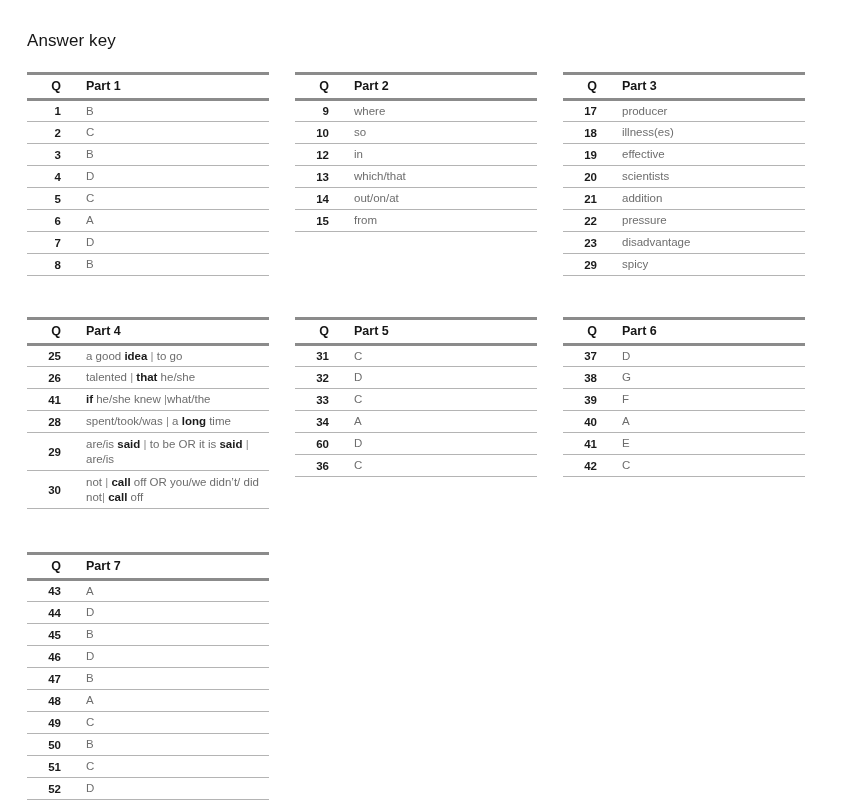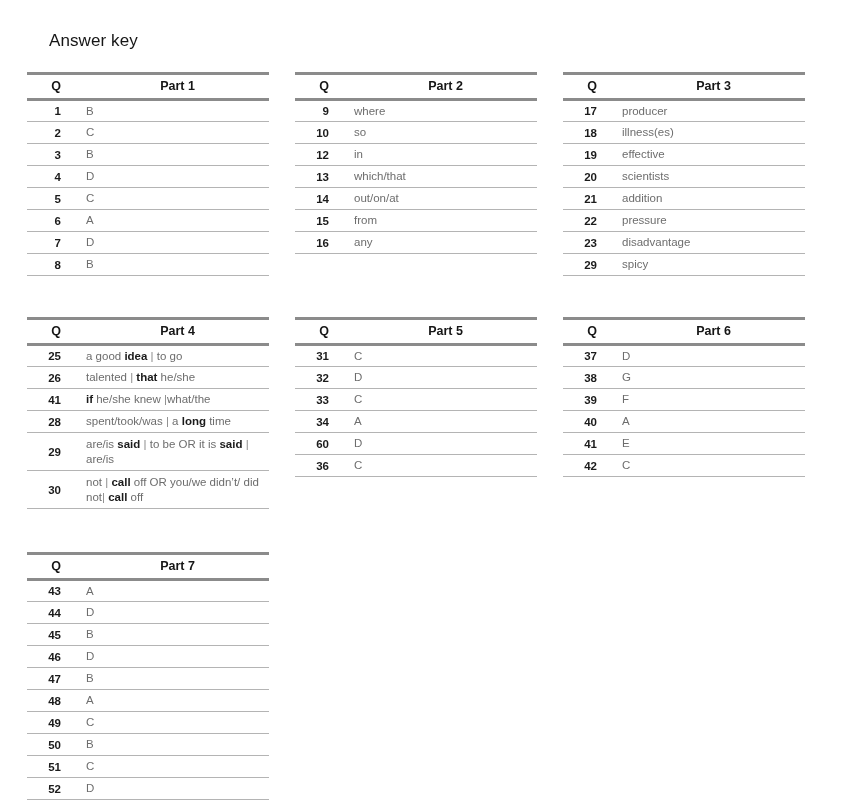--- a/index.html
+++ b/index.html
@@ -17,21 +17,20 @@
   }
 
   #page-title {
     position: absolute;
     left: 27px;
     top: 20px;
     font-size: 17px;
     font-weight: 400;
     color: #161616;
     letter-spacing: 0.1px;
-    margin-left: 22px;
   }
 
   .key-table {
     position: absolute;
     width: 242px;
     border-collapse: collapse;
     table-layout: fixed;
   }
 
   .key-table col.col-q { width: 40px; }
@@ -46,21 +45,21 @@
     padding: 4px 0 5px 0;
     height: 19px;
     box-sizing: border-box;
   }
 
   .key-table thead th.th-q {
     text-align: right;
     padding-right: 6px;
   }
   .key-table thead th.th-part {
-    text-align: center;
+    text-align: left;
     padding-left: 19px;
   }
 
   .key-table tbody td {
     border-bottom: 1px solid #b4b4b4;
     font-size: 11.5px;
     padding: 0;
     vertical-align: middle;
   }
 
@@ -181,24 +180,20 @@
         <td class="cell-a">which/that</td>
       </tr>
       <tr>
         <td class="cell-q">14</td>
         <td class="cell-a">out/on/at</td>
       </tr>
       <tr>
         <td class="cell-q">15</td>
         <td class="cell-a">from</td>
       </tr>
-      <tr>
-        <td class="cell-q">16</td>
-        <td class="cell-a">any</td>
-      </tr>
     </tbody>
 </table>
 
 <table class="key-table" id="table-part3">
   <colgroup>
       <col class="col-q">
       <col class="col-a">
     </colgroup>
   <thead>
     <tr>

